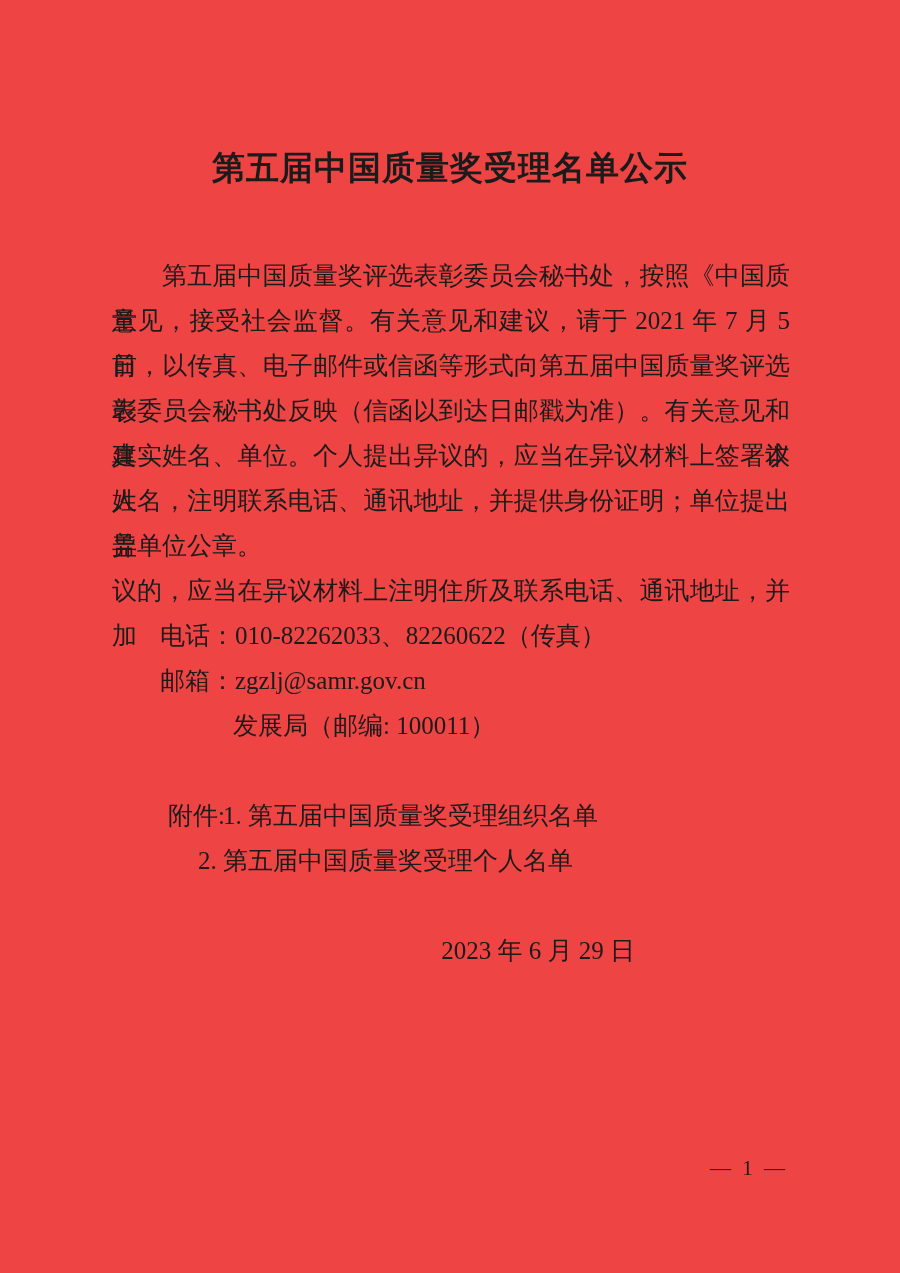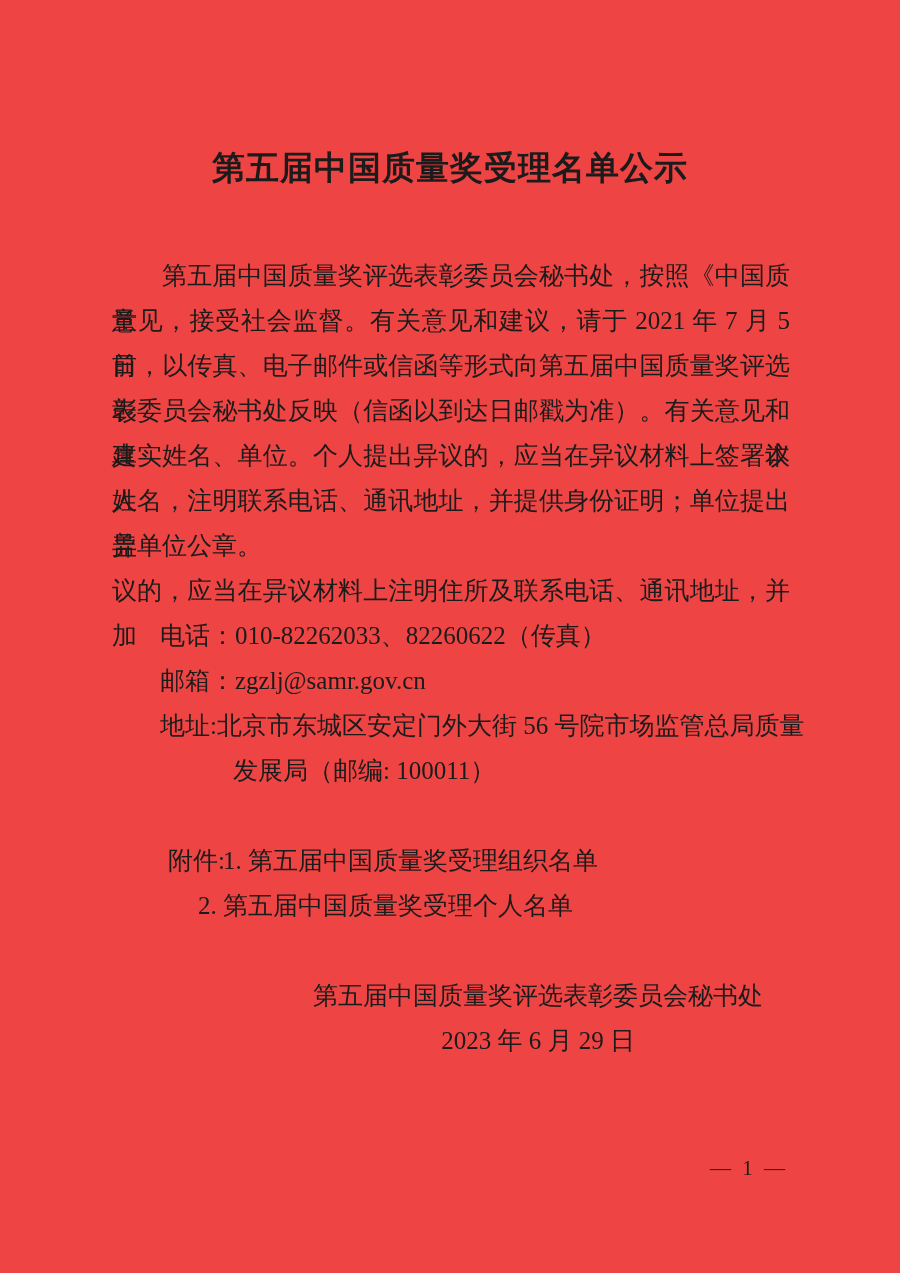--- a/index.html
+++ b/index.html
@@ -77,34 +77,32 @@
     <div class="line justify">彰委员会秘书处反映（信函以到达日邮戳为准）。有关意见和建议</div>
     <div class="line justify">真实姓名、单位。个人提出异议的，应当在异议材料上签署本人</div>
     <div class="line justify">姓名，注明联系电话、通讯地址，并提供身份证明；单位提出异</div>
     <div class="line">盖单位公章。</div>
     <div class="line justify">议的，应当在异议材料上注明住所及联系电话、通讯地址，并加</div>
 
     <div class="line indent2"><span>电话：</span><span>010-82262033、82260622（传真）</span></div>
 
     <div class="line indent2"><span>邮箱：</span><span>zgzlj@samr.gov.cn</span></div>
 
-    <div class="line indent2"><span>地址:</span><span>北京市东城区安定门外大街 56 号院市场监管总局质量</span></div>
 
     <div class="line addr-cont"><span>发展局（邮编: 100011）</span></div>
 
     <div class="sp45"></div>
 
     <div class="line att-line"><span class="att-label">附件:</span><span>1. 第五届中国质量奖受理组织名单</span></div>
 
     <div class="line att-line2"><span>2. 第五届中国质量奖受理个人名单</span></div>
 
     <div class="sp45"></div>
 
     <div class="signature">
-      <div>第五届中国质量奖评选表彰委员会秘书处</div>
       <div>2023 年 6 月 29 日</div>
     </div>
 
   </div>
 
   <div class="page-number">— 1 —</div>
 
 </div>
 
 </body></html>

